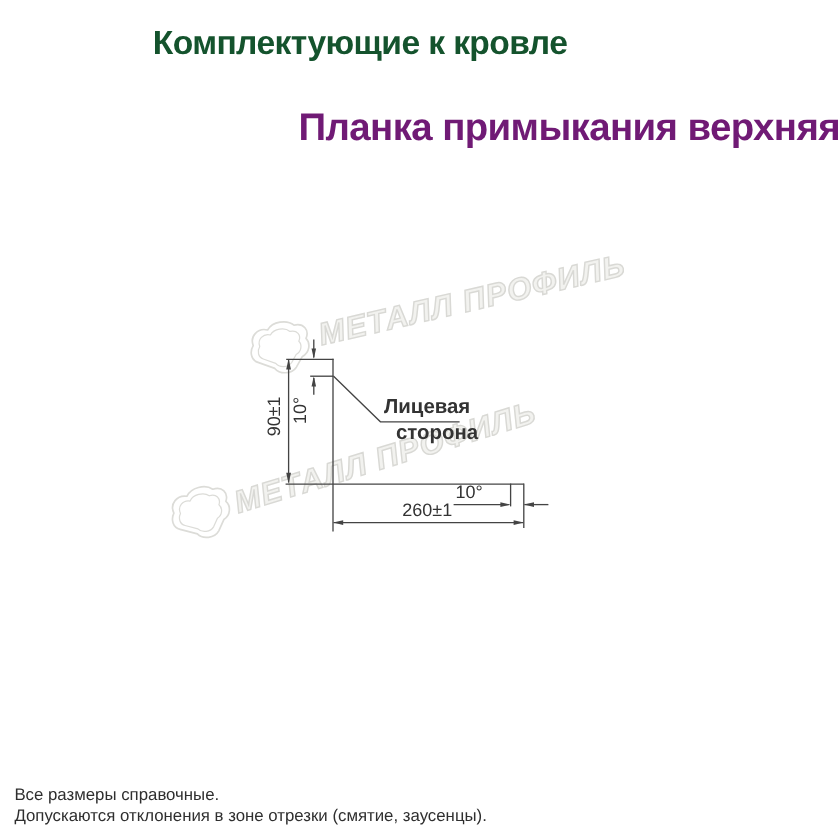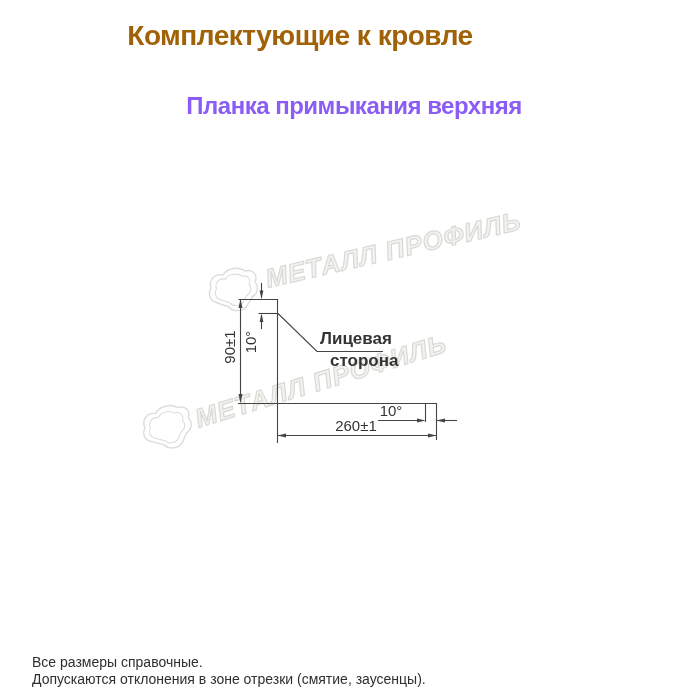--- a/index.html
+++ b/index.html
@@ -7,31 +7,31 @@
     width:700px;height:700px;position:relative;overflow:hidden;
     background:#ffffff;
     font-family:"Liberation Sans", sans-serif;
     color:#333;
   }
   .abs{position:absolute;}
   
   .title{
     left:0;top:21px;width:588px;box-sizing:border-box;padding-left:12px;
     text-align:center;font-size:28px;font-weight:bold;letter-spacing:-0.5px;
-    color:#a16207;line-height:30px;
+    color:#14532d;line-height:30px;
   }
   .subtitle{
     left:0;top:90px;width:700px;box-sizing:border-box;padding-left:8px;
-    text-align:center;font-size:24px;font-weight:bold;letter-spacing:-0.5px;
-    color:#8b5cf6;line-height:32px;
+    text-align:right;font-size:32px;font-weight:bold;letter-spacing:-0.5px;
+    color:#701a75;line-height:32px;
   }
   
   .footer{
     left:12px;top:654px;width:600px;
-    font-size:14px;line-height:16.5px;color:#2f2f2f;margin-left:20px;
+    font-size:14px;line-height:16.5px;color:#2f2f2f;
   }
   
   .dim-label{
     font-size:15px;color:#333;line-height:16px;text-align:center;height:16px;
     white-space:nowrap;
   }
   .rot{transform:rotate(-90deg);transform-origin:center center;}
   .face-label{
     font-size:17px;color:#333;line-height:18px;white-space:nowrap;font-weight:bold;
   }

